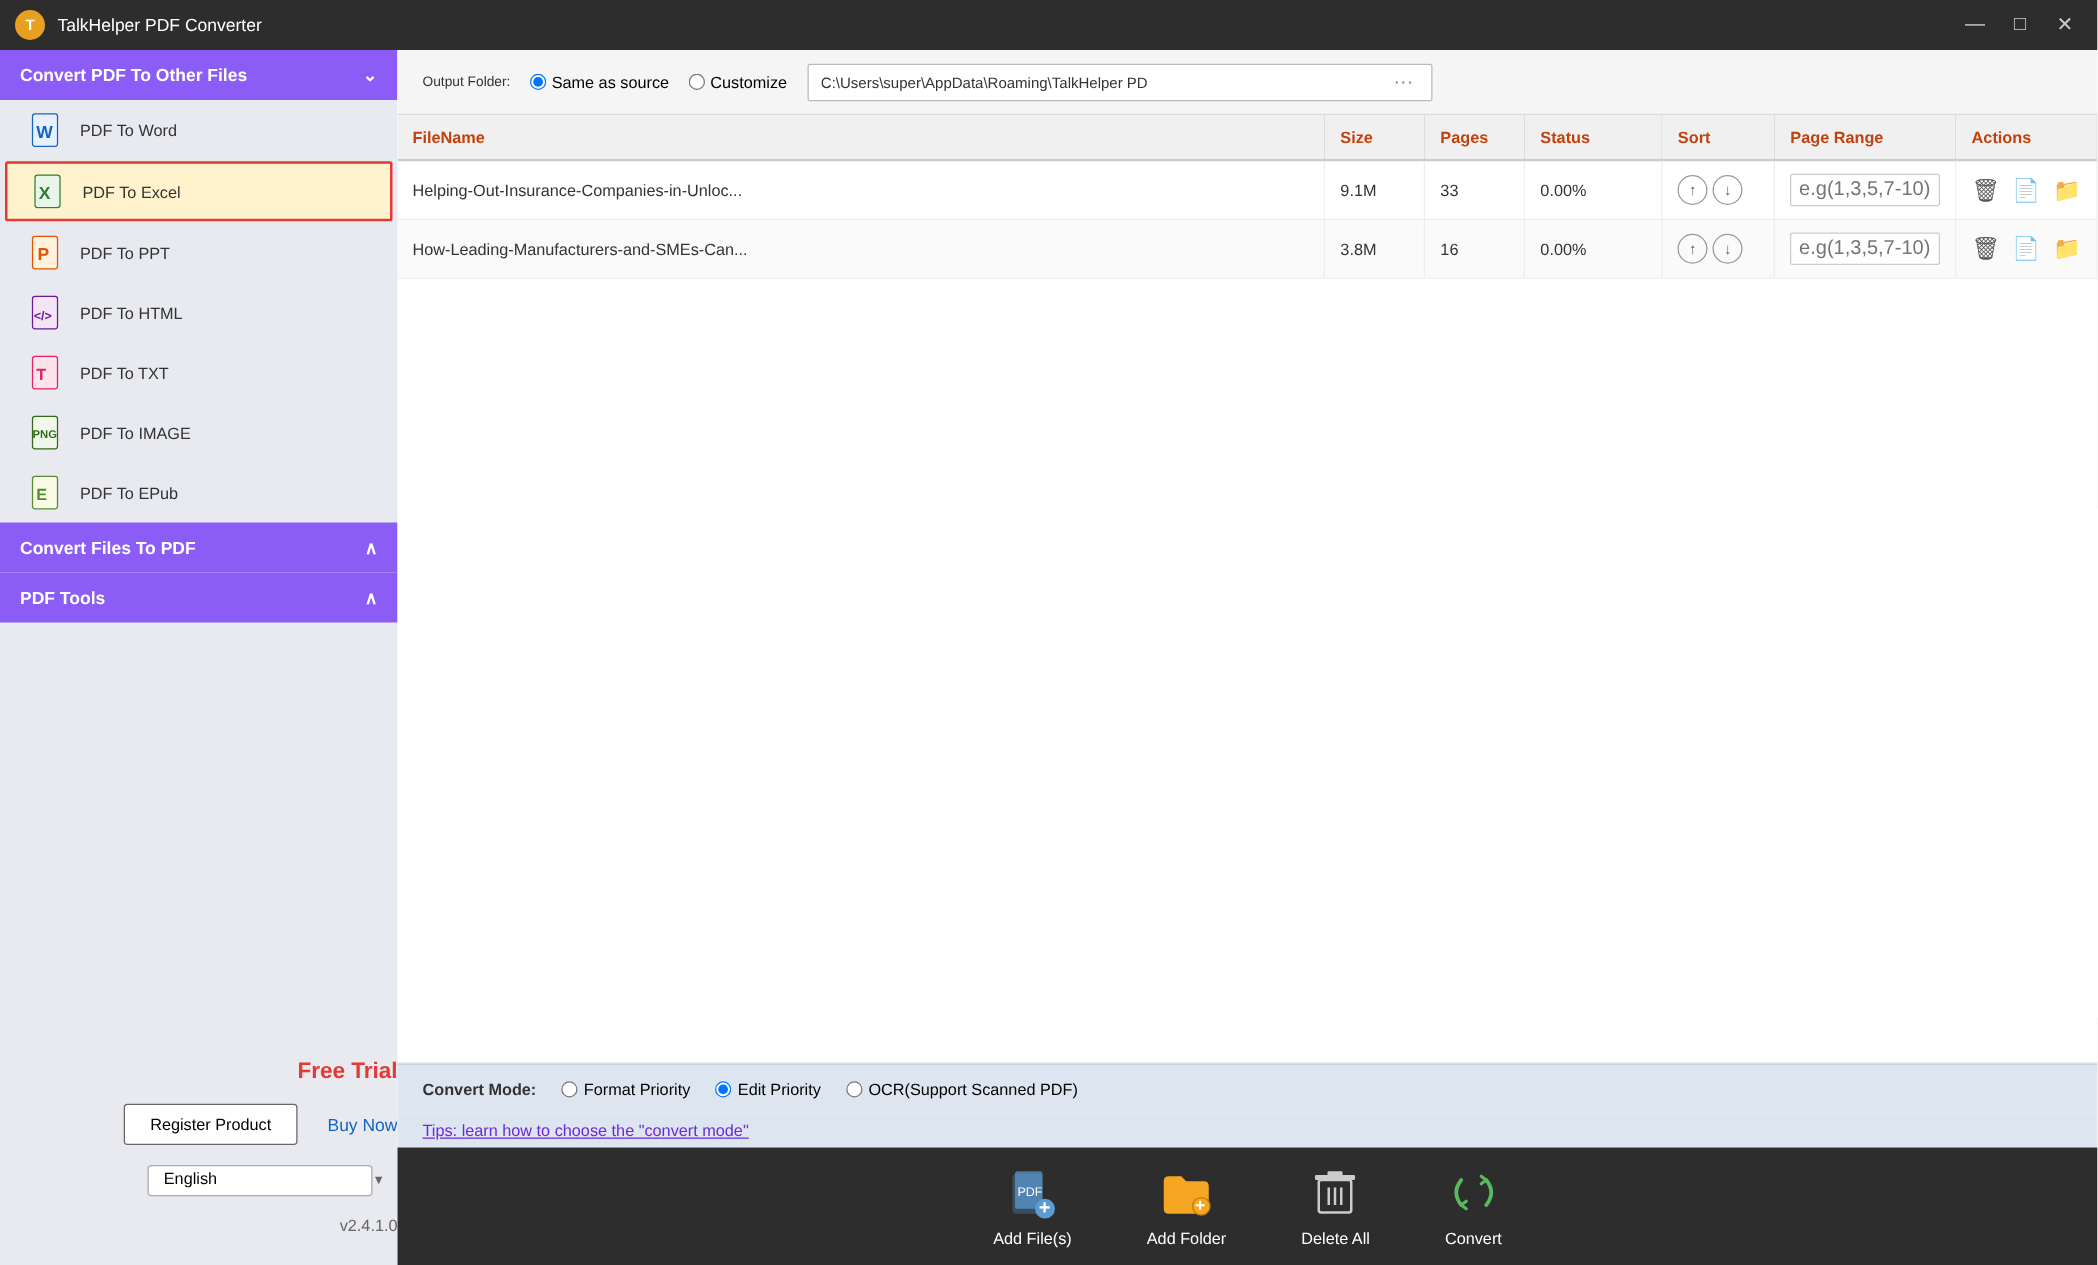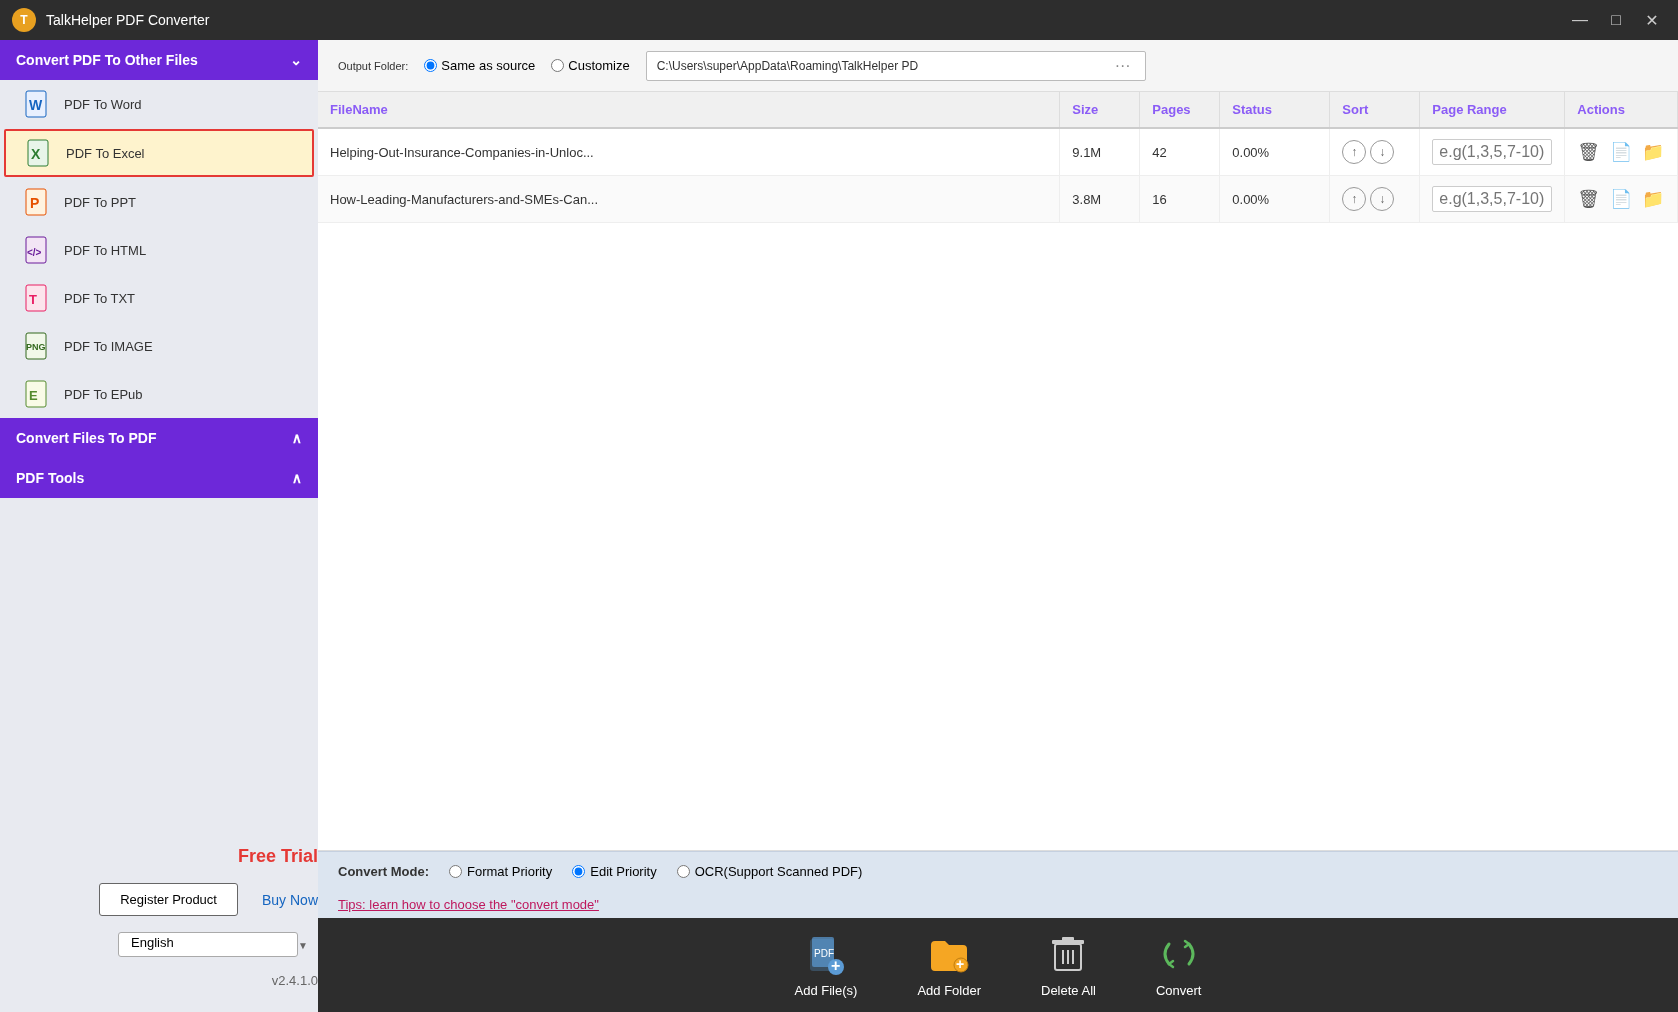--- a/index.html
+++ b/index.html
@@ -44,21 +44,21 @@
 
     
     .sidebar {
       width: 318px;
       background: #e8eaf0;
       display: flex;
       flex-direction: column;
       flex-shrink: 0;
     }
     .sidebar-section-header {
-      background: #6d28d9;
+      background: #8b5cf6;
       color: #fff;
       padding: 12px 16px;
       font-size: 14px;
       font-weight: 600;
       display: flex;
       align-items: center;
       justify-content: space-between;
       cursor: pointer;
     }
     .sidebar-item {
@@ -197,21 +197,21 @@
       border-collapse: collapse;
     }
     .file-table th {
       background: #f0f0f0;
       border-bottom: 2px solid #ccc;
       border-right: 1px solid #ddd;
       padding: 10px 12px;
       text-align: left;
       font-size: 13px;
       font-weight: 600;
-      color: #8b5cf6;
+      color: #c2410c;
       position: sticky;
       top: 0;
     }
     .file-table td {
       padding: 10px 12px;
       border-bottom: 1px solid #eee;
       border-right: 1px solid #eee;
       font-size: 13px;
       color: #333;
       vertical-align: middle;
@@ -253,21 +253,21 @@
       align-items: center;
       gap: 20px;
       border-top: 1px solid #c5d0e0;
     }
     .mode-label { font-size: 13px; font-weight: 600; color: #333; }
     .mode-radio-group { display: flex; align-items: center; gap: 20px; }
     .mode-radio { display: flex; align-items: center; gap: 5px; font-size: 13px; cursor: pointer; }
 
     .tips-link {
       display: block;
-      color: #be185d;
+      color: #6d28d9;
       text-decoration: underline;
       font-size: 13px;
       padding: 6px 20px;
       background: #dce5f0;
       cursor: pointer;
     }
 
     
     .bottom-toolbar {
       background: #2d2d2d;
@@ -455,21 +455,21 @@
             <th style="width:90px;">Sort</th>
             <th style="width:140px;">Page Range</th>
             <th style="width:110px;">Actions</th>
           </tr>
         </thead>
         <tbody>
 
           <tr>
             <td>Helping-Out-Insurance-Companies-in-Unloc...</td>
             <td>9.1M</td>
-            <td>42</td>
+            <td>33</td>
             <td>0.00%</td>
             <td>
               <div class="sort-arrows">
                 <div class="sort-arrow">↑</div>
                 <div class="sort-arrow">↓</div>
               </div>
             </td>
             <td>
               <input class="page-range-input" type="text" placeholder="e.g(1,3,5,7-10)" style="">
             </td>

